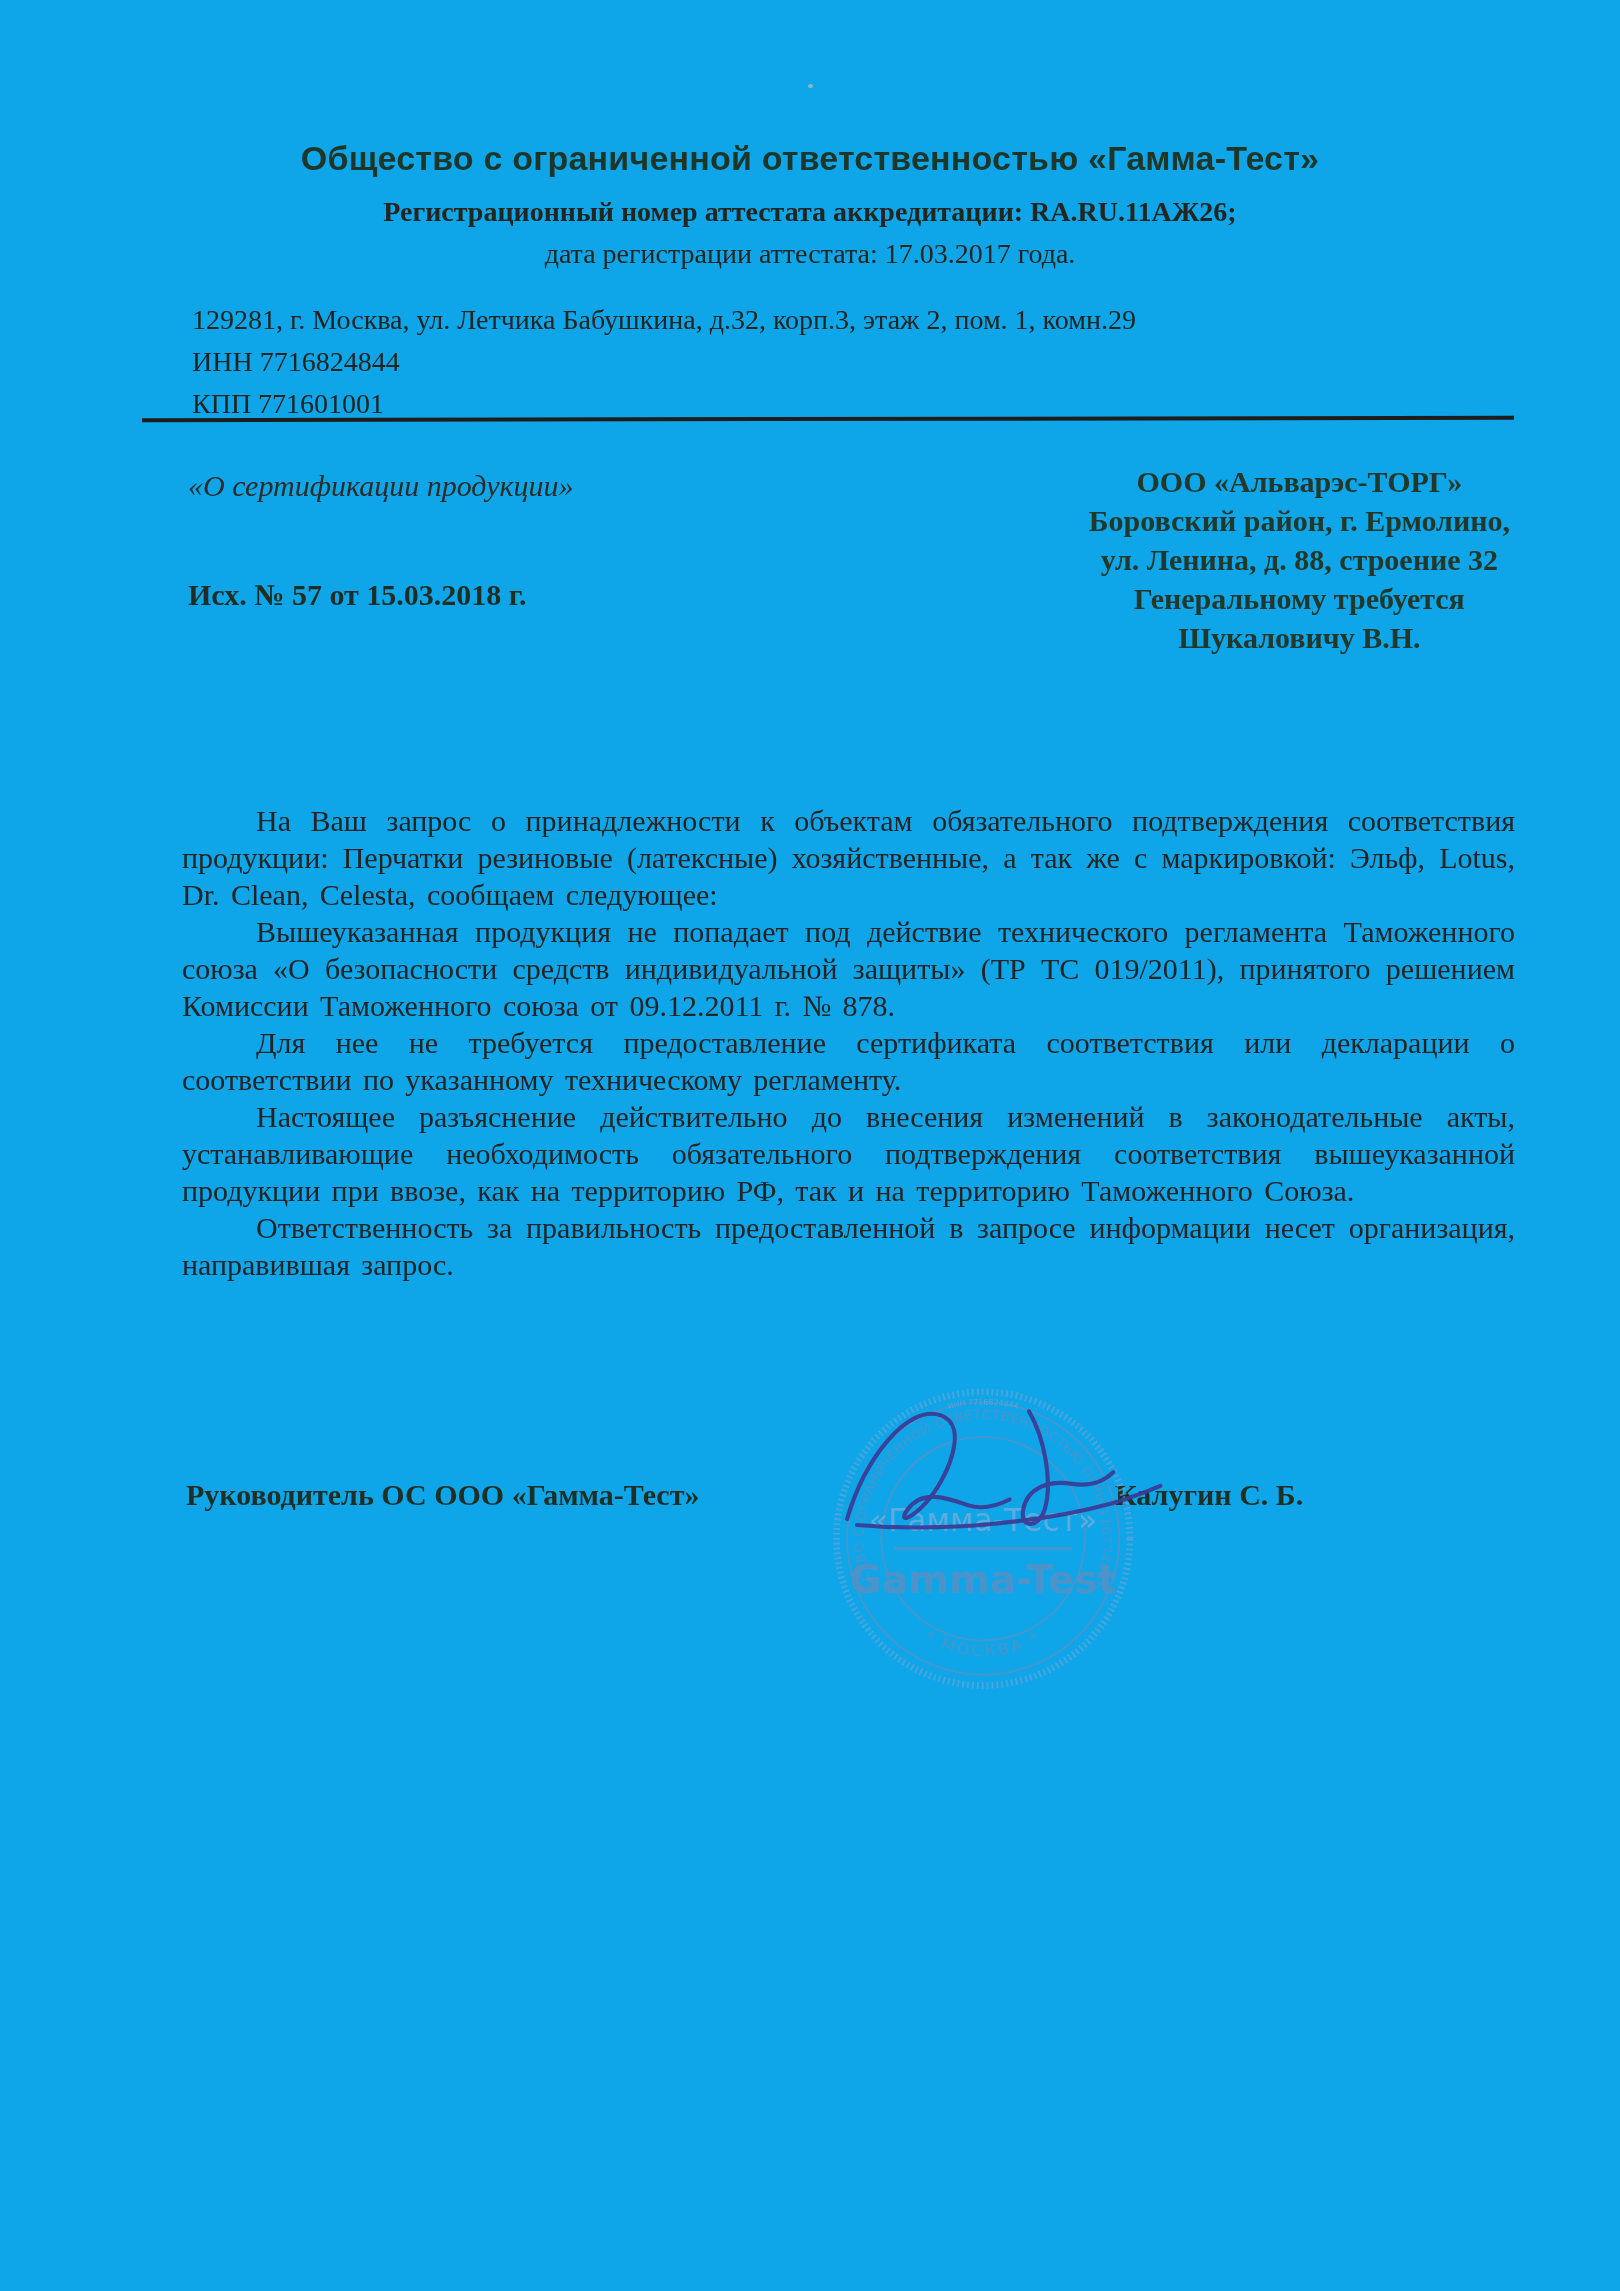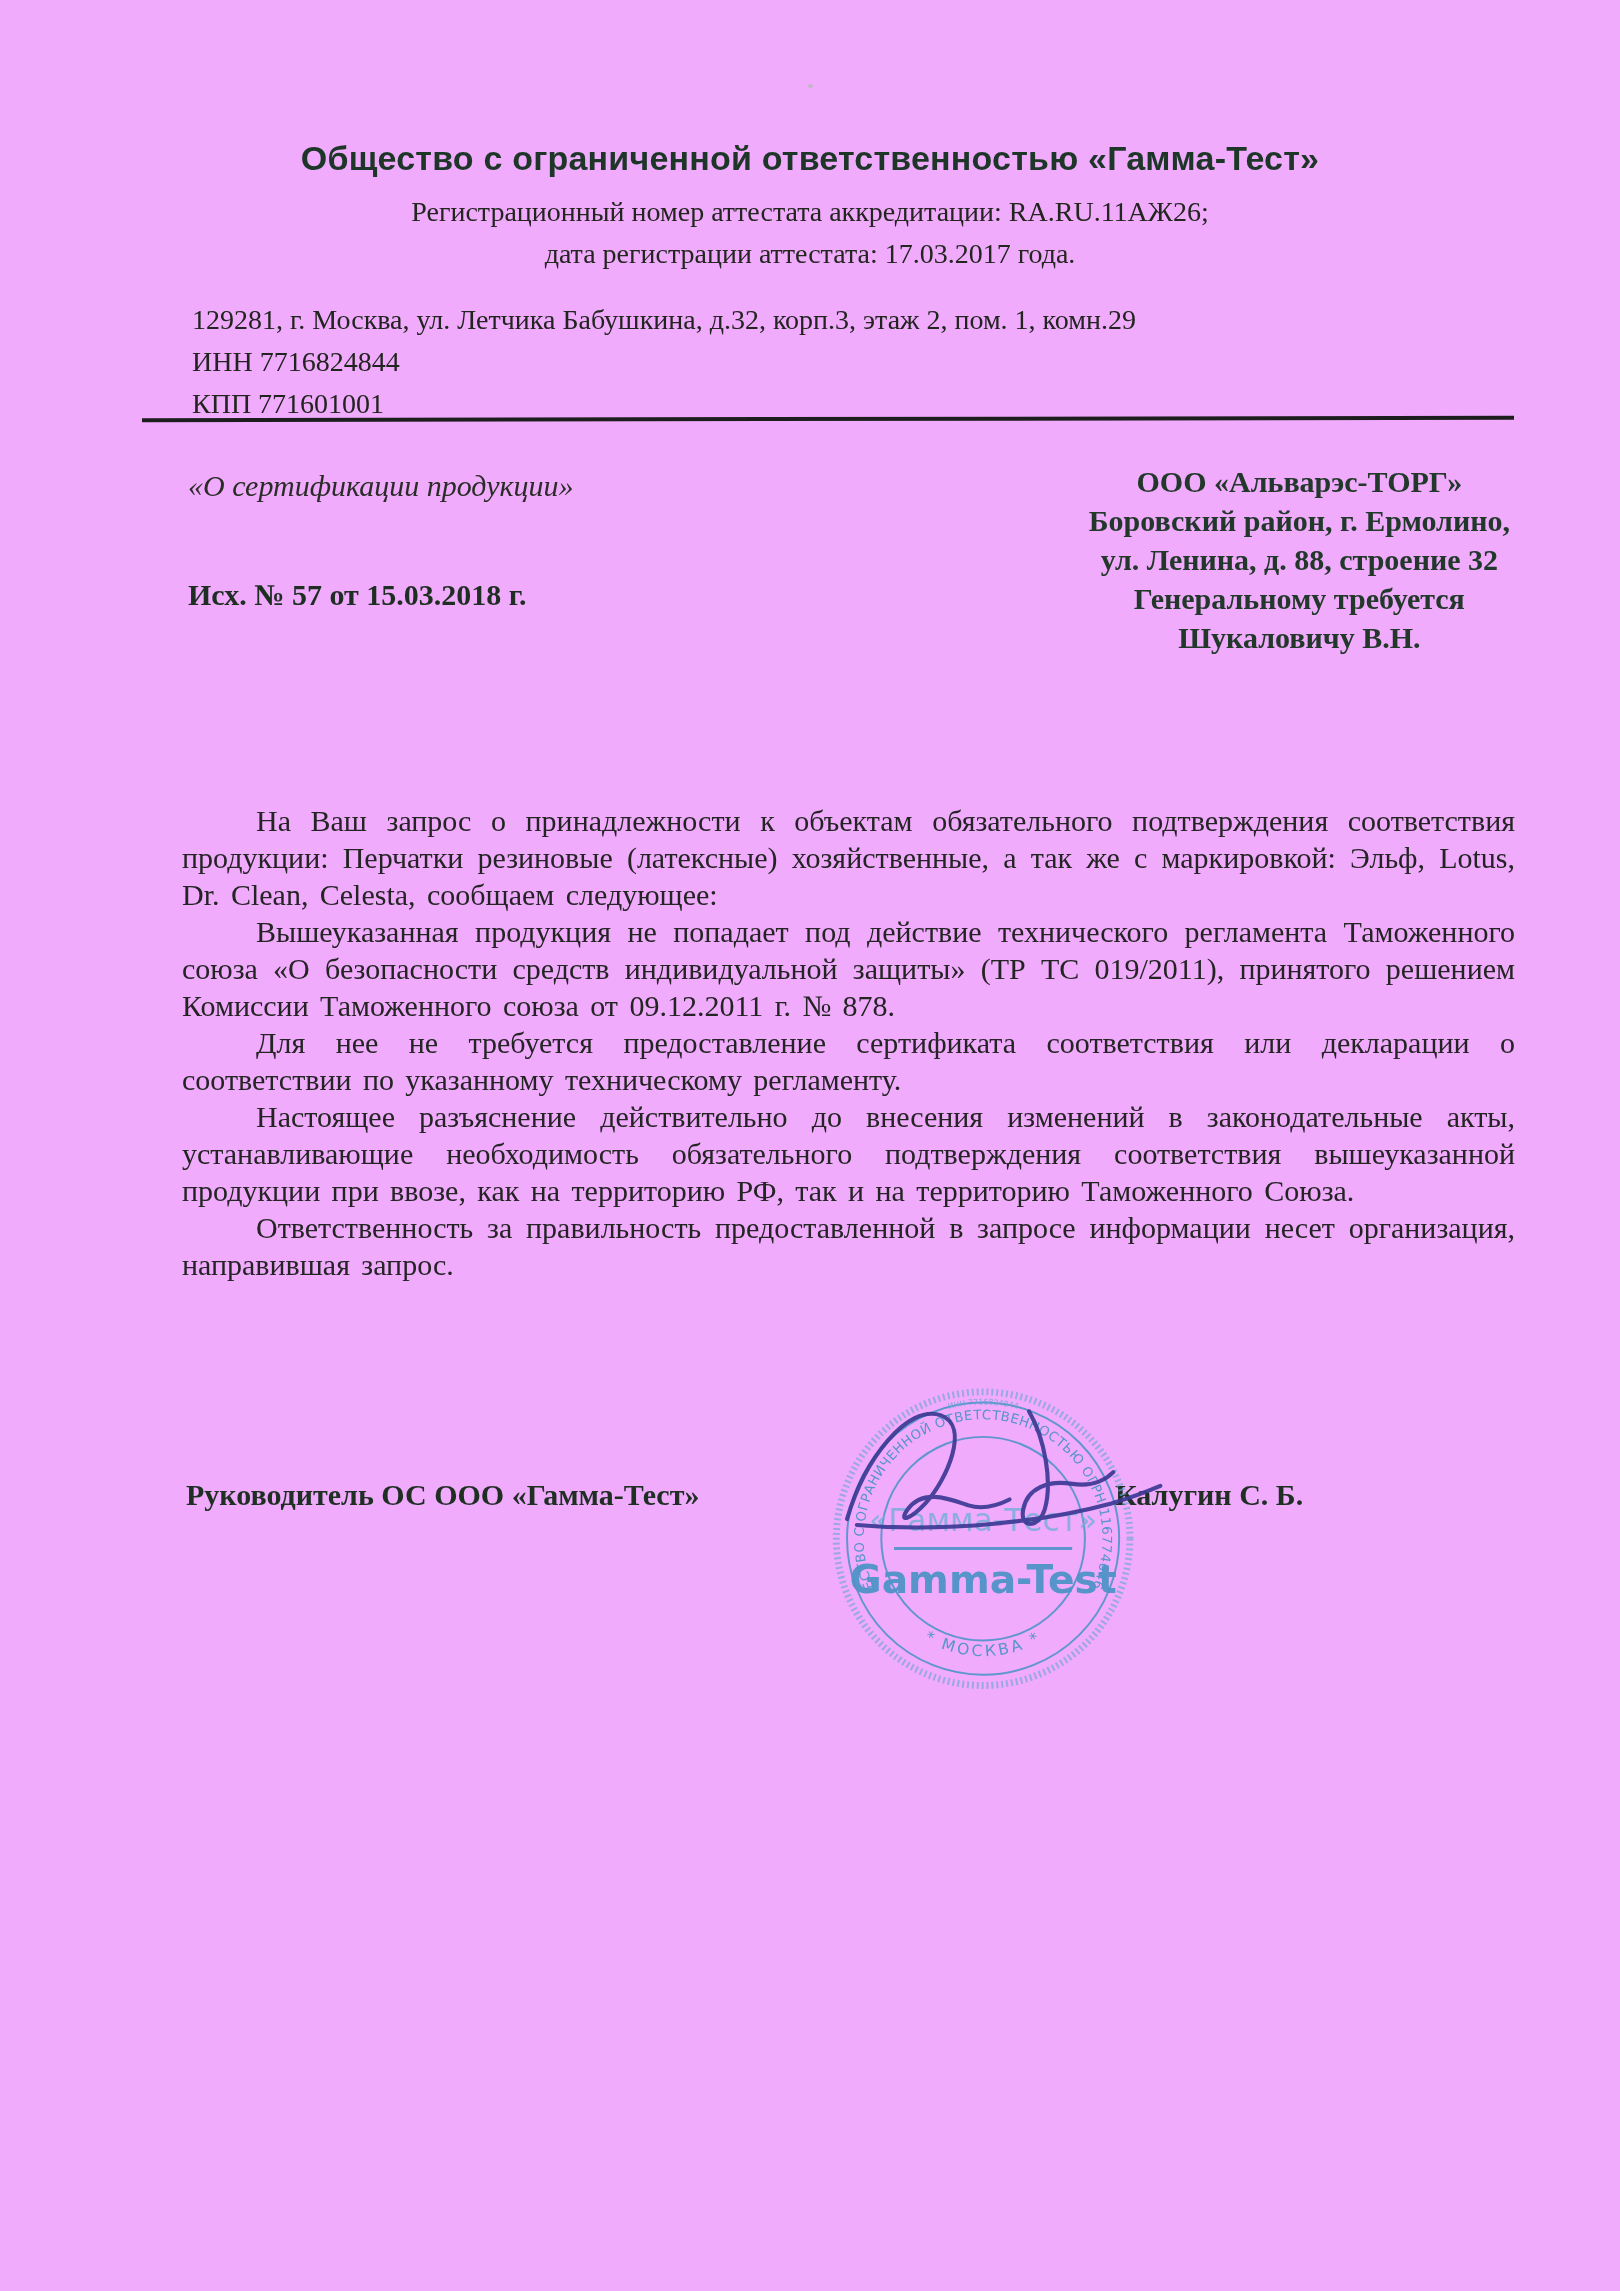--- a/index.html
+++ b/index.html
@@ -1,38 +1,38 @@
 <!DOCTYPE html>
 <html><head>
 <meta charset="utf-8">
 <style>
   html,body{margin:0;padding:0;background:#8a8a8a;}
   .page{
     position:relative;
     width:1620px;height:2292px;
     margin:0 auto;
-    background:#f0abfc;
+    background:#0ea5e9;
     overflow:hidden;
     font-family:"Liberation Serif", serif;
     color:#262626;
   }
   .speck{position:absolute;left:808px;top:84px;width:4.9px;height:3.9px;border-radius:50%;background:#b9b9b9;opacity:.8;}
   
   .title{
     position:absolute;top:139px;left:0;width:100%;
     text-align:center;
     font-family:"Liberation Sans", sans-serif;
     font-weight:bold;font-size:34px;line-height:39px;
     color:#1d3628;letter-spacing:0.2px;
   }
   .center-line{
     position:absolute;left:0;width:100%;text-align:center;
     font-size:28px;line-height:33px;color:#23251f;
   }
-  .cl-1{top:195px;}
+  .cl-1{top:195px;font-weight:bold;}
   .cl-2{top:237px;}
   .addr-block{
     position:absolute;left:192px;top:299px;
     font-size:28px;line-height:42px;color:#22241f;
     white-space:nowrap;
   }
   .rule{
     position:absolute;left:142px;top:417px;width:1372px;height:3.9px;
     background:#1d1d1d;transform:rotate(-0.1deg);
   }

